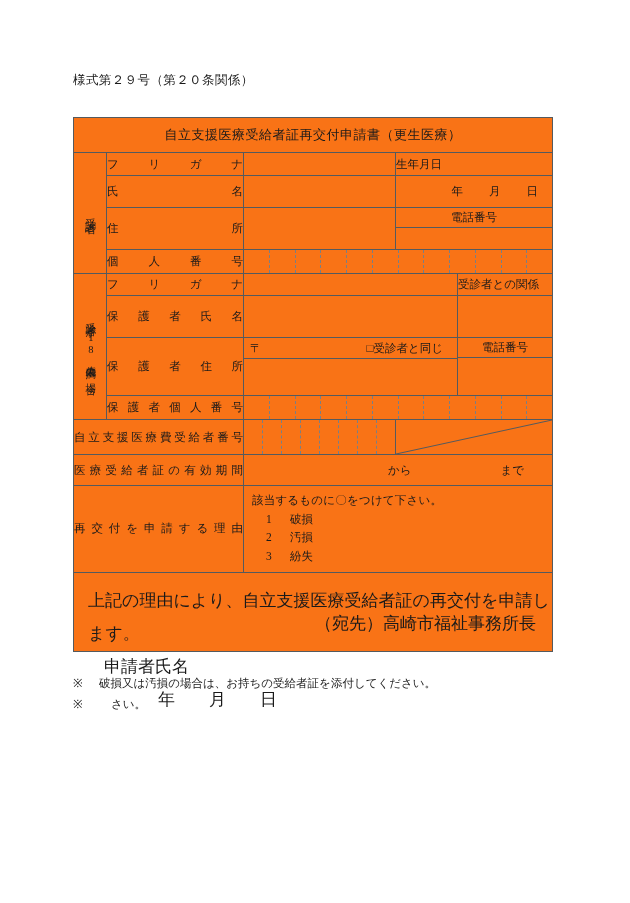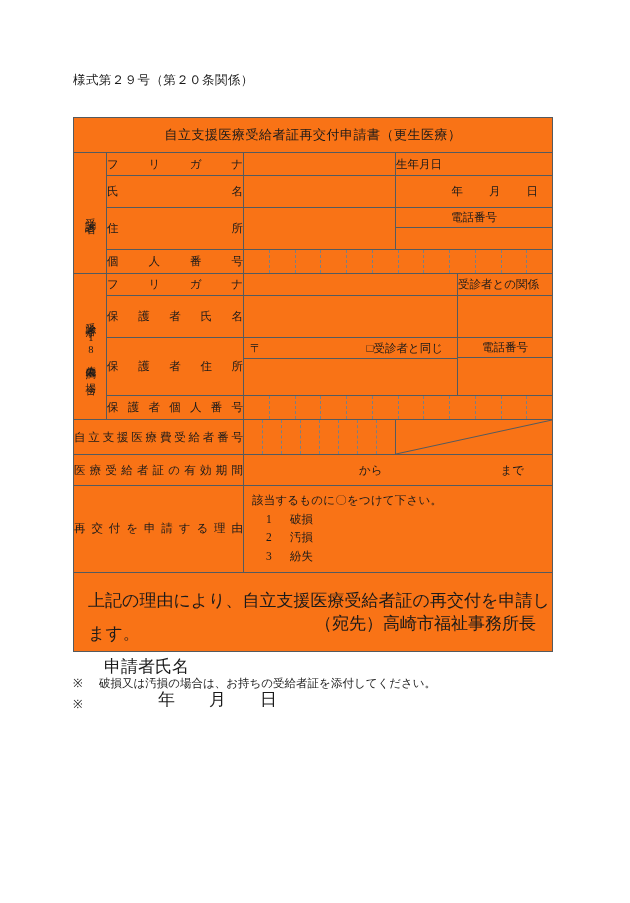--- a/index.html
+++ b/index.html
@@ -144,21 +144,21 @@
     display: block;
   }
   
   .period {
     position: relative;
     height: 30px;
     font-size: 11.5px;
   }
   .period .from {
     position: absolute;
-    left: 115px;
+    left: 144px;
     top: 50%;
     transform: translateY(-50%);
   }
   .period .to {
     position: absolute;
     right: 28px;
     top: 50%;
     transform: translateY(-50%);
   }
   
@@ -504,17 +504,18 @@
   </div>
 
   <div class="notes">
     <div class="note">
       <span class="mk">※</span>
       <span class="tx">破損又は汚損の場合は、お持ちの受給者証を添付してください。</span>
     </div>
     <div class="note">
       <span class="mk">※</span>
       <span class="tx">
+        <span class="cont">さい。</span>
       </span>
     </div>
   </div>
 
 </div>
 
 </body></html>

